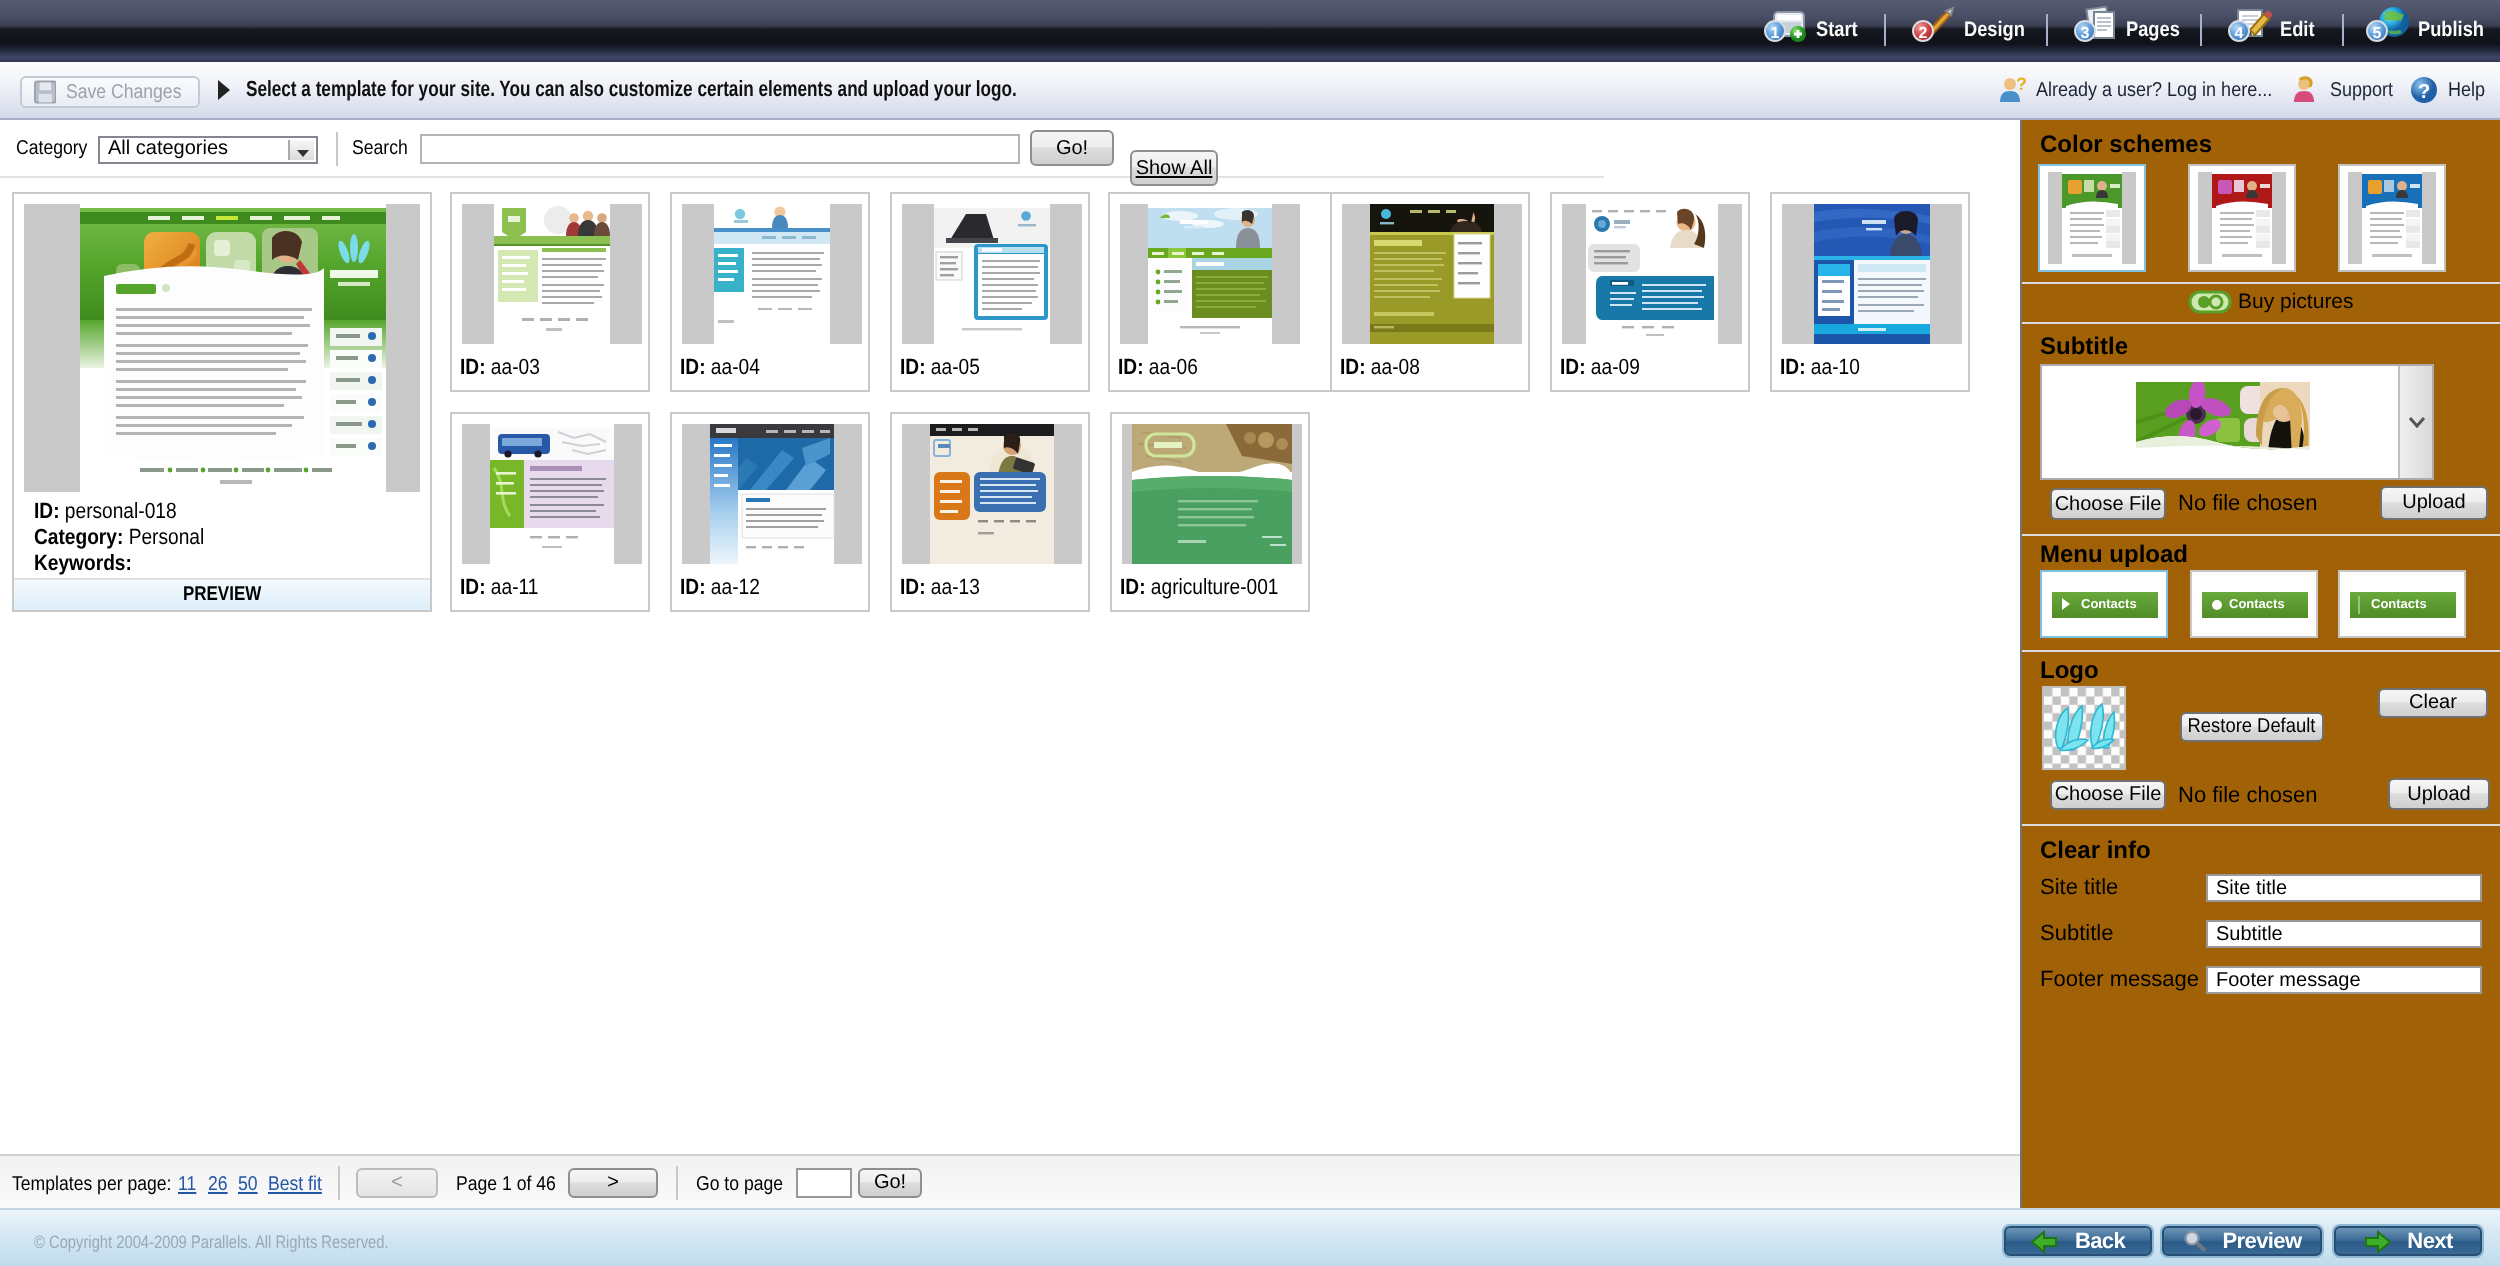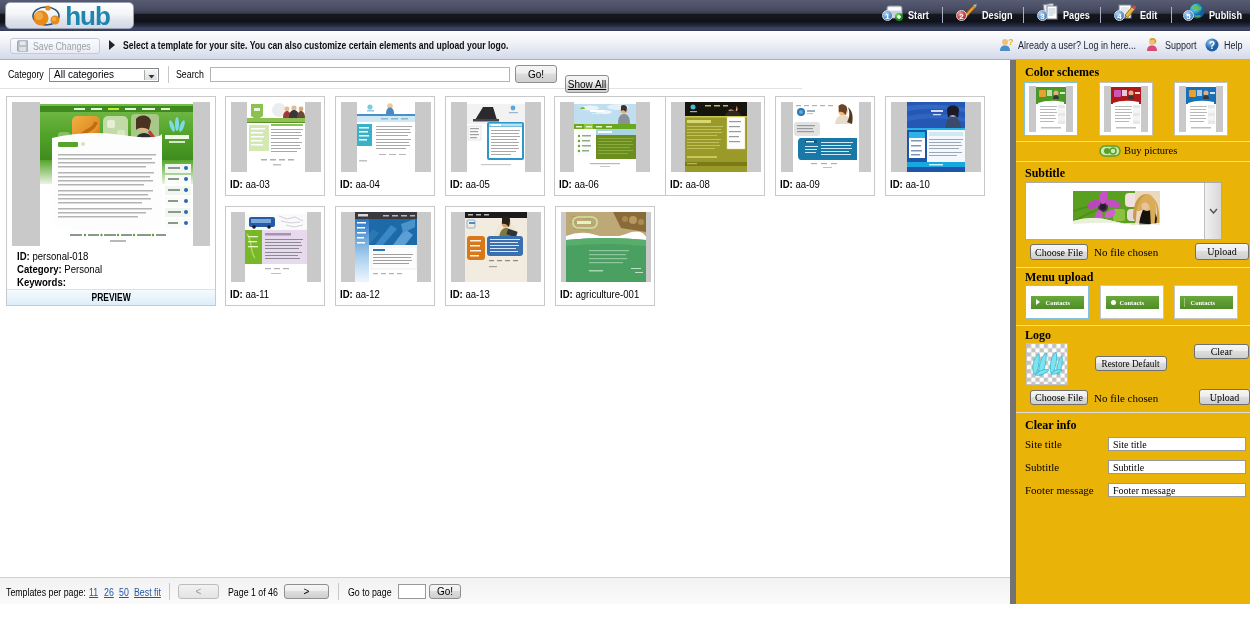--- a/index.html
+++ b/index.html
@@ -39,21 +39,21 @@
 .vline { position:absolute; width:1px; background:#c8c8c8; }
 #searchbox { position:absolute; left:210px; top:7px; width:300px; height:15px; border:1px solid #b4b4b4; background:#fff; }
 .wbtn { border:1px solid #8e8f8f; border-radius:3px; background:linear-gradient(180deg,#f5f5f5 0%,#eeeeee 45%,#dddddd 50%,#cfcfcf 100%);
   font-size:10px; color:#000; display:flex; align-items:center; justify-content:center; white-space:nowrap; }
 
 .card { position:absolute; background:#fff; border:1px solid #c9c9c9; }
 .thumb { position:absolute; left:5px; top:5px; background:#c9c9c9; }
 .idline { position:absolute; left:4px; font-size:11px; color:#000; transform:scaleX(.87); transform-origin:0 50%; white-space:nowrap; }
 .idline b { font-weight:bold; }
 
-#sidebar { position:absolute; left:1010px; top:60px; width:240px; height:544px; background:#eab308; border-left:6px solid #737373;font-family:Liberation Serif, serif; }
+#sidebar { position:absolute; left:1010px; top:60px; width:240px; height:544px; background:#a16207; border-left:1px solid #737373; }
 .sbh { position:absolute; left:9px; font-size:12px; font-weight:bold; color:#000; }
 .sbdiv { position:absolute; left:0; width:240px; height:1px; background:#dcdcdc; }
 .schemebox { position:absolute; top:22px; width:54px; height:54px; background:#fff; border:1px solid #c0c0c0; display:flex; align-items:center; justify-content:center; }
 .schemebox.sel { border:1px solid #7fc2e2; }
 .menubox { position:absolute; top:225px; width:64px; height:34px; background:#fff; border:1px solid #c6c6c6; display:flex; align-items:center; justify-content:center; }
 .menubox.sel { border:1px solid #7fc2e2; }
 .menubar { width:53px; height:13px; background:linear-gradient(180deg,#69a93c,#4f8c27); color:#fff; font-size:6.5px; font-weight:bold; display:flex; align-items:center; white-space:nowrap; }
 .sfile { position:absolute; width:58px; height:16px; border:1px solid #707070; border-radius:3px;
   background:linear-gradient(180deg,#f6f6f6 0%,#ededed 45%,#dddddd 50%,#cfcfcf 100%); font-size:10px; display:flex; align-items:center; justify-content:center; white-space:nowrap; }
 .sinput { position:absolute; left:92px; width:138px; height:14px; border:1px solid #999; background:#fff; font-size:10px; color:#000;
@@ -68,31 +68,20 @@
   background:linear-gradient(180deg,#ecf5fb 0%,#d9eaf5 35%,#bfdbec 100%); border-top:1px solid #c2d4e0; }
 .bluebtn { position:absolute; top:8px; height:15px; border:1px solid #274e74; border-radius:3px;
   background:linear-gradient(180deg,#6d94b5 0%,#3d6d98 45%,#2c5a88 55%,#3a6b96 100%);
   box-shadow:0 0 0 1px #8fb8d4; color:#fff; font-weight:bold; font-size:11px; letter-spacing:-0.3px;
   display:flex; align-items:center; justify-content:center; white-space:nowrap; }
 </style>
 </head>
 <body>
 <div id="page">
   <div id="topbar"></div>
-  <div id="logotab">
-    <svg width="34" height="25" viewBox="0 0 34 25">
-      <ellipse cx="17" cy="13" rx="13" ry="9" fill="none" stroke="#2a5578" stroke-width="1.6"></ellipse>
-      <circle cx="12" cy="15" r="7.5" fill="#e88a1a"></circle>
-      <circle cx="10" cy="13" r="4" fill="#f6b050" opacity="0.8"></circle>
-      <circle cx="26" cy="17" r="4.5" fill="#e88a1a"></circle>
-      <circle cx="25" cy="16" r="2.2" fill="#f6b050" opacity="0.8"></circle>
-      <circle cx="19" cy="5" r="2.6" fill="#e88a1a"></circle>
-    </svg>
-    <span id="hubtxt">hub</span>
-  </div>
 
   <div class="step" style="left:880px;">
       <span class="cluster">
     <svg class="abs" style="left:6px;top:4px;" width="18" height="18" viewBox="0 0 18 18">
           <rect x="1" y="2" width="15" height="12" rx="2" fill="#e8ecf2" stroke="#8a94a2"></rect>
           <rect x="2.5" y="3.5" width="12" height="2.5" fill="#fff"></rect>
           <rect x="2.5" y="7" width="12" height="5.5" fill="#c8d0da"></rect>
           <circle cx="13" cy="13" r="4" fill="url(#grn1)"></circle>
           <path d="M13 11v4M11 13h4" stroke="#fff" stroke-width="1.4"></path>
         </svg>
@@ -1085,13 +1074,29 @@
     <div class="sbdiv" style="top:352px;"></div>
     <div class="sbh" style="top:358px;">Clear info</div>
     <div class="slabel" style="top:378px;">Site title</div>
     <div class="sinput" style="top:377px;">Site title</div>
     <div class="slabel" style="top:401px;">Subtitle</div>
     <div class="sinput" style="top:400px;">Subtitle</div>
     <div class="slabel" style="top:424px;">Footer message</div>
     <div class="sinput" style="top:423px;">Footer message</div>
   </div>
 
+  <div id="footer">
+    <span class="abs" style="left:17px;top:11px;font-size:9px;color:#9aa8b6;transform:scaleX(.82);transform-origin:0 50%;white-space:nowrap;">© Copyright 2004-2009 Parallels. All Rights Reserved.</span>
+    <div class="bluebtn" style="left:1002px;width:74px;">
+      <svg width="14" height="12" viewBox="0 0 14 12" style="margin-right:8px;">
+          <path d="M7 1 L1 6 L7 11 L7 8 L13 8 L13 4 L7 4Z" fill="#3fae29" stroke="#1f7512"></path>
+        </svg>Back</div>
+    <div class="bluebtn" style="left:1081px;width:80px;">
+      <svg width="13" height="13" viewBox="0 0 13 13" style="margin-right:7px;">
+          <circle cx="5" cy="5" r="3.2" fill="#cfd8e2" stroke="#8a96a4" stroke-width="1.2"></circle>
+          <path d="M7.5 7.5 L11.5 11.5" stroke="#6a7684" stroke-width="2"></path>
+        </svg>Preview</div>
+    <div class="bluebtn" style="left:1167px;width:74px;">
+      <svg width="14" height="12" viewBox="0 0 14 12" style="margin-right:8px;">
+          <path d="M7 1 L13 6 L7 11 L7 8 L1 8 L1 4 L7 4Z" fill="#3fae29" stroke="#1f7512"></path>
+        </svg>Next</div>
+  </div>
 </div>
 
 </body></html>

